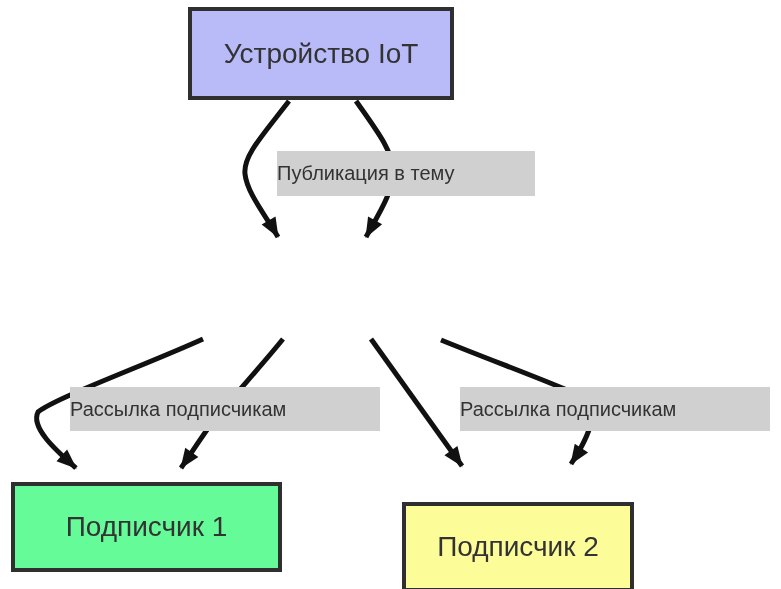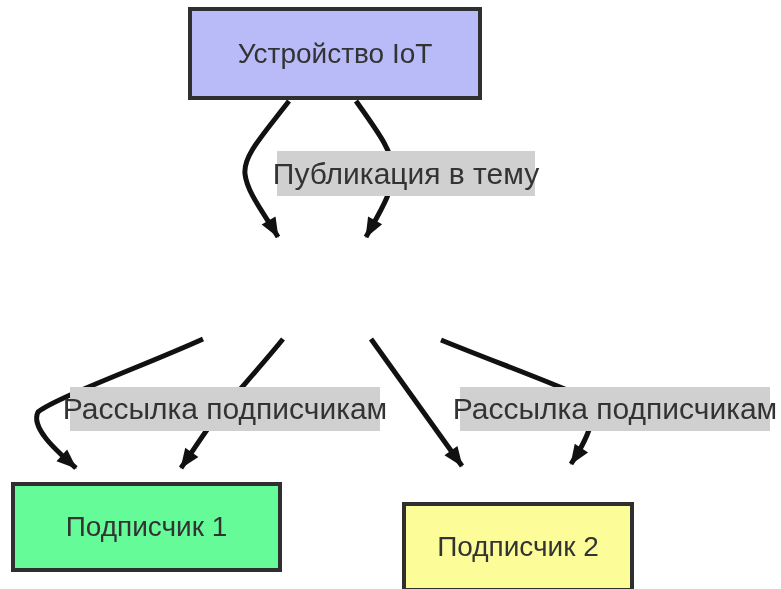--- a/index.html
+++ b/index.html
@@ -42,32 +42,31 @@
     position: absolute;
     box-sizing: border-box;
     border: 4px solid var(--border);
     display: flex;
     align-items: center;
     justify-content: center;
     font-size: 28px;
     color: var(--text);
     white-space: nowrap;
   }
-  .node-device  { left: 188px; top: 7px;   width: 294px; height: 93px; background: var(--device-fill); }
+  .node-device  { left: 188px; top: 7px;   width: 266px; height: 93px; background: var(--device-fill); }
   .node-broker  { left: 197px; top: 245px; width: 255px; height: 92px; background: var(--broker-fill); }
   .node-sub1    { left: 11px;  top: 482px; width: 271px; height: 90px; background: var(--sub1-fill); }
   .node-sub2    { left: 402px; top: 502px; width: 232px; height: 90px; background: var(--sub2-fill); }
   .edge-label {
     position: absolute;
     box-sizing: border-box;
     background: var(--label-bg);
     display: flex;
     align-items: center;
-    justify-content: center;
-    font-size: 30px;
+    font-size: 20px;
     color: var(--text);
     white-space: nowrap;
   }
   .label-publish      { left: 277px; top: 151px; width: 258px; height: 45px; }
   .label-fanout-left  { left: 70px;  top: 387px; width: 310px; height: 44px; }
   .label-fanout-right { left: 460px; top: 387px; width: 310px; height: 44px; }
 </style>
 </head>
 <body>
 

